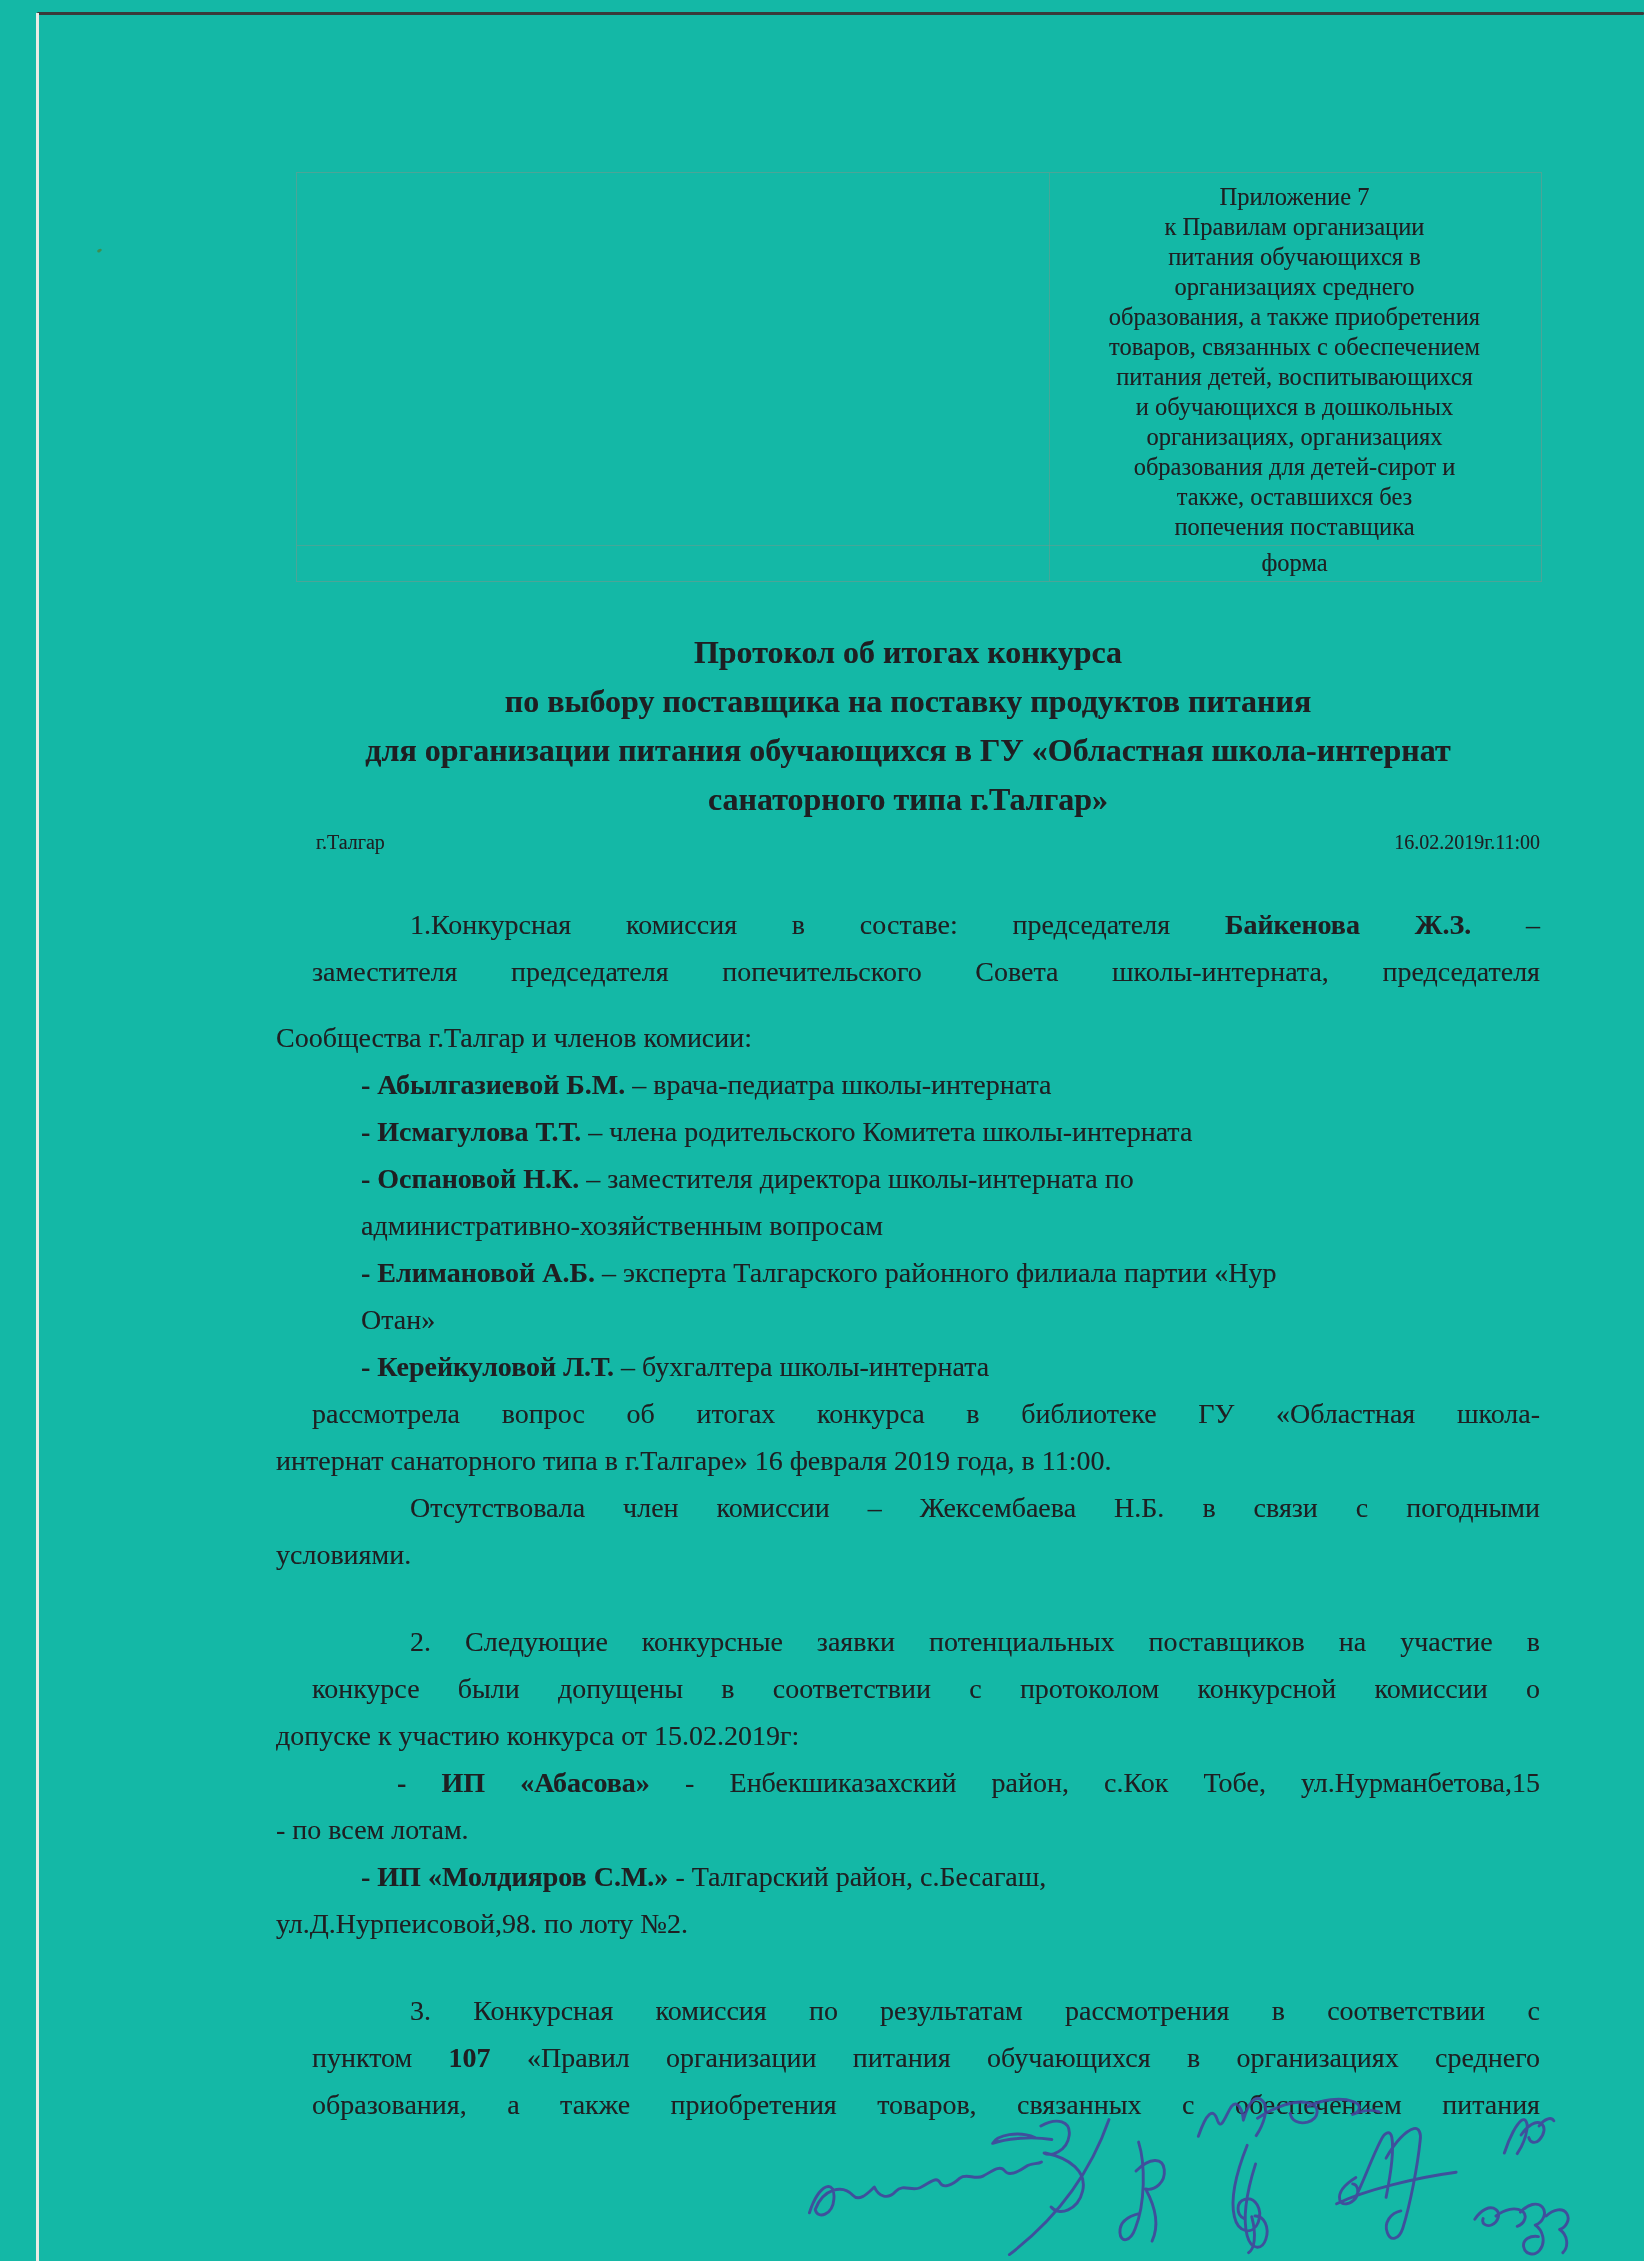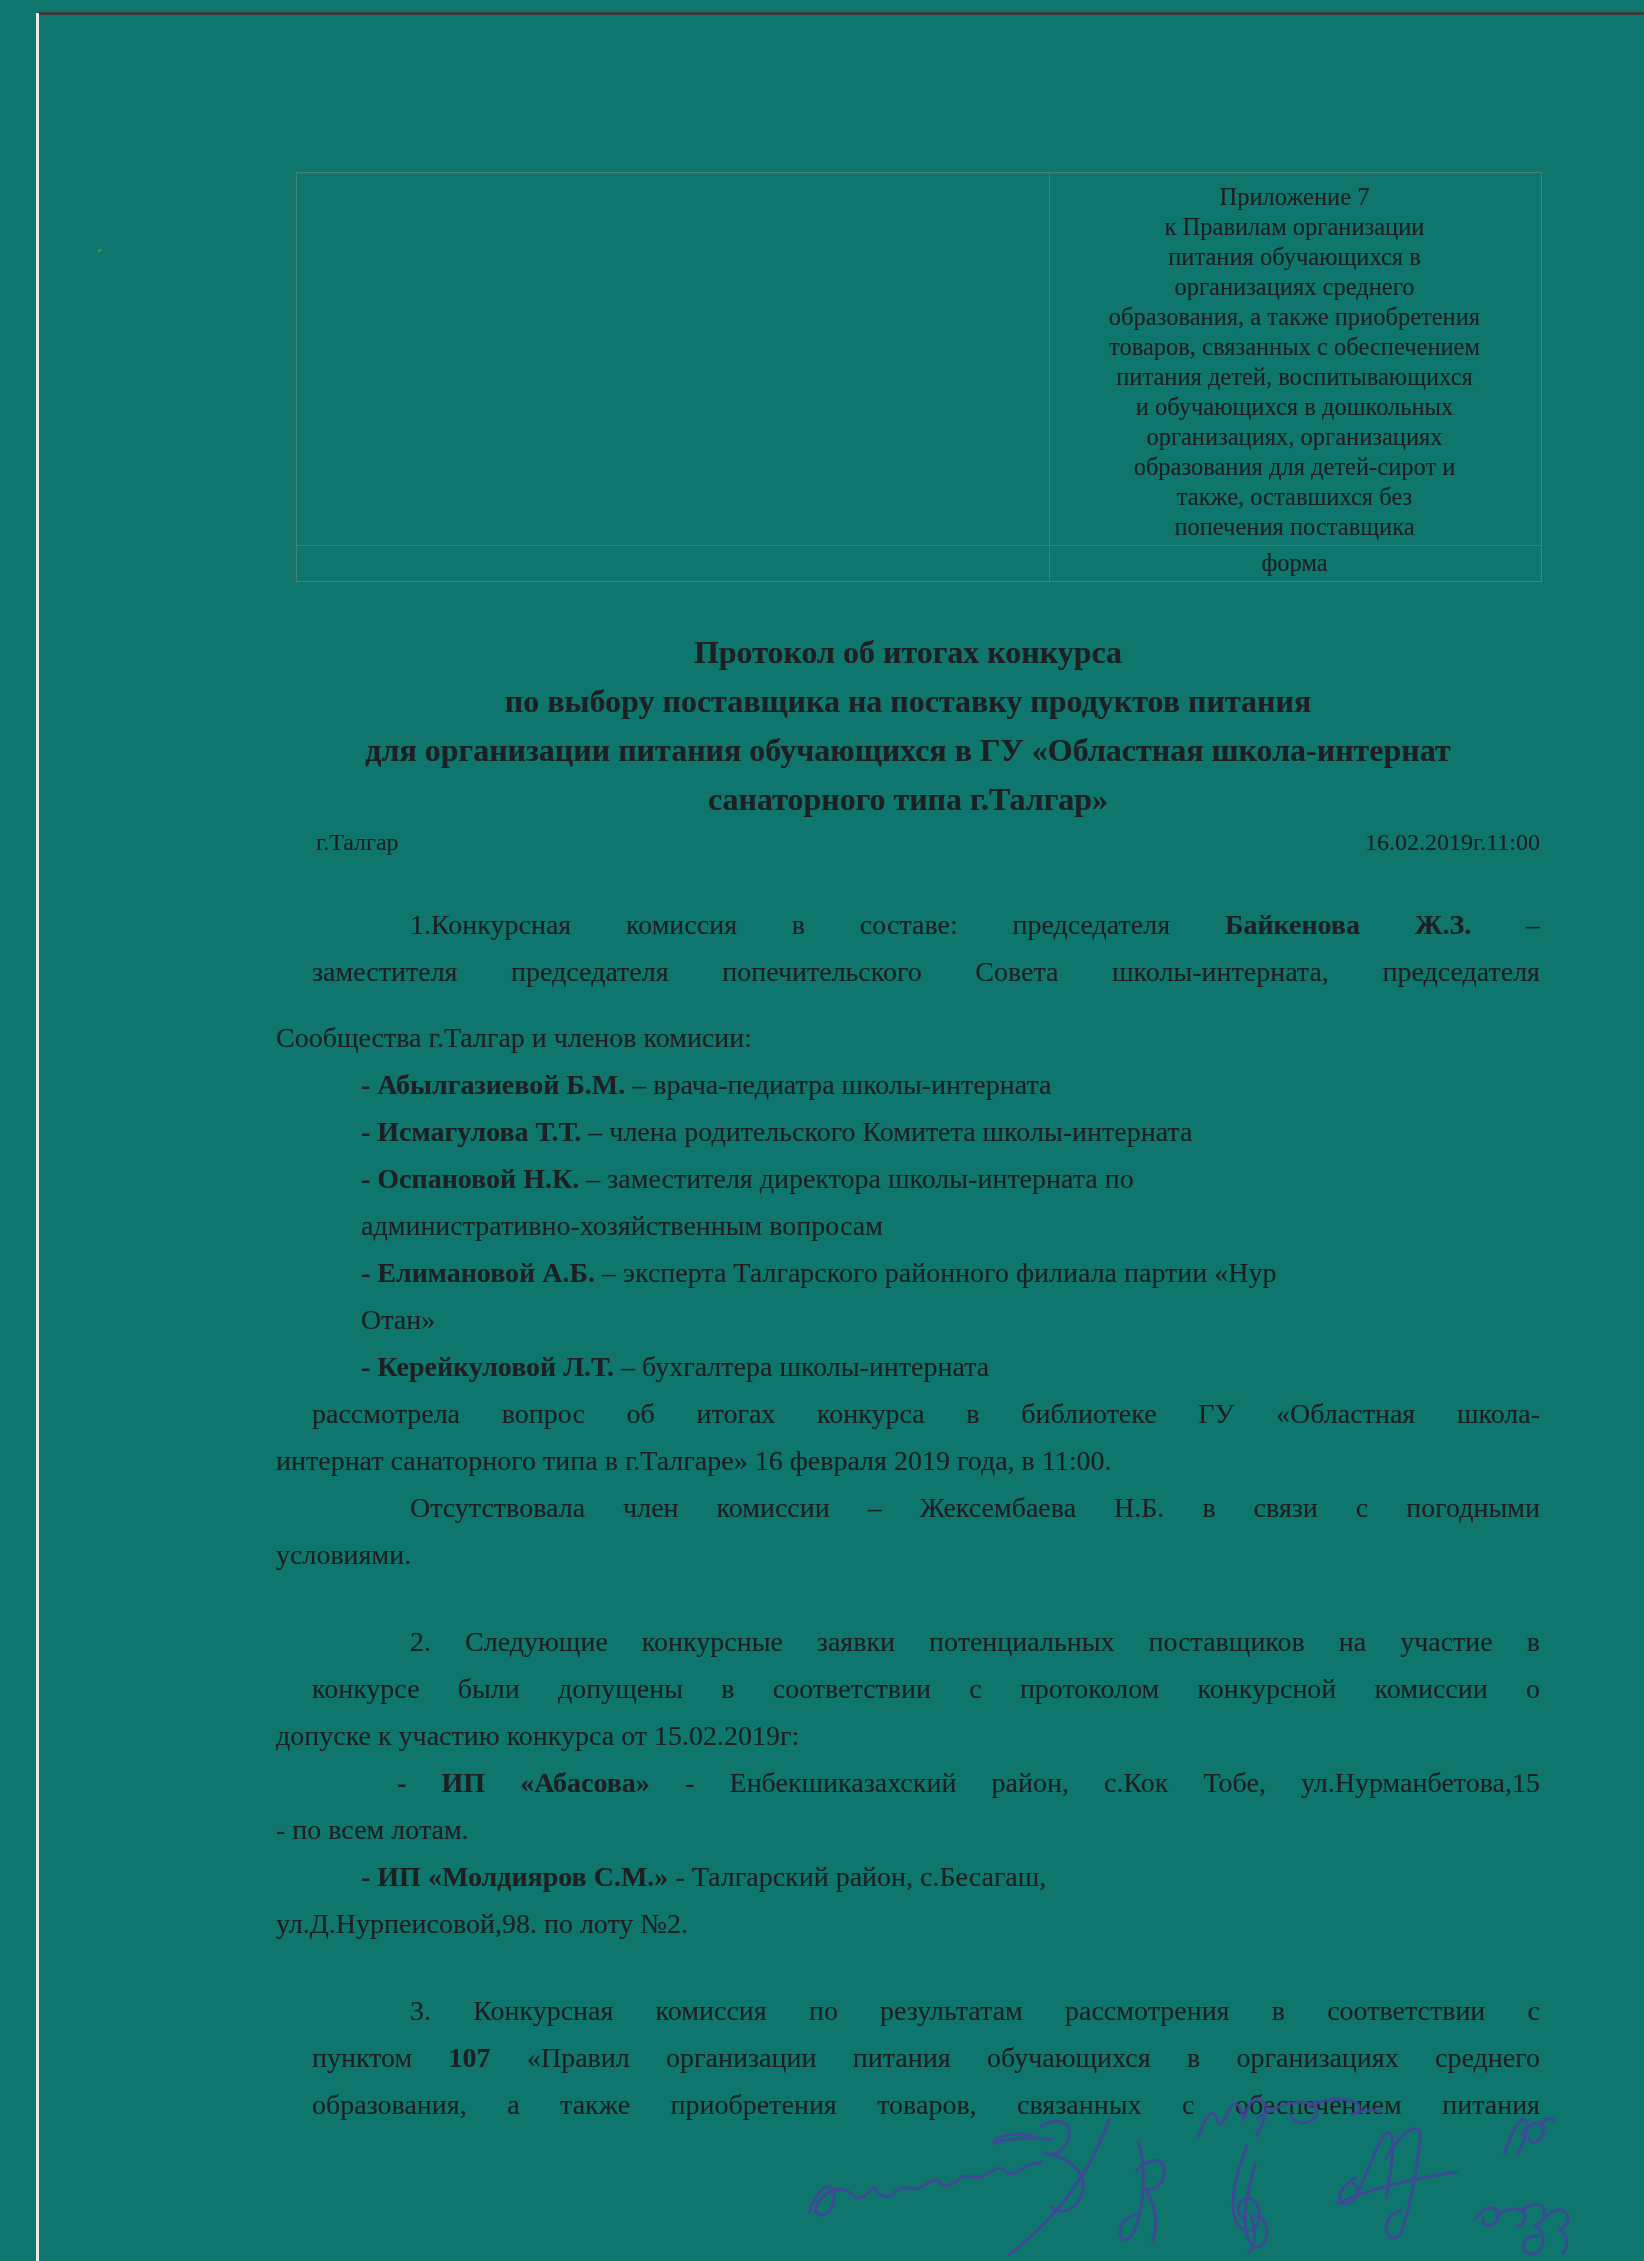--- a/index.html
+++ b/index.html
@@ -1,19 +1,19 @@
 <!DOCTYPE html>
 <html style="font-size:10.3px"><head>
 <meta charset="utf-8">
 <style>
   html,body{margin:0;padding:0;background:#888;}
   .page{
     position:relative;
     width:1644px;height:2261px;
-    background:#0f766e;
+    background:#14b8a6;
     overflow:hidden;
     font-family:"Liberation Serif","DejaVu Serif",serif;
     color:#1f1f22;
   }
   
   .scan-top{position:absolute;left:37px;top:11.6px;right:0;height:3.9px;background:#3a3a3a;border-radius:1.3px;}
   .scan-left{position:absolute;left:36px;top:13px;bottom:0;width:2.6px;background:#ebebe6;}
   .speck{position:absolute;left:97px;top:249px;width:5.2px;height:3.2px;background:#3f8f4f;border-radius:50%;transform:rotate(-30deg);}
   
   .appendix{position:absolute;left:296px;top:172px;width:1244px;height:408px;
@@ -27,21 +27,21 @@
   }
   .form-row{position:absolute;left:752px;top:372px;width:491px;height:35px;
     display:flex;align-items:center;justify-content:center;
     font-size:24.5px;text-shadow:0 0 0.6px rgba(30,30,32,0.35);}
   
   .title{position:absolute;left:276px;top:628px;width:1264px;
     text-align:center;font-weight:700;font-size:32px;line-height:49px;
     text-shadow:0 0 0.6px rgba(20,20,24,0.4);}
   
   .dateline{position:absolute;left:276px;top:824px;width:1264px;
-    display:flex;justify-content:space-between;font-size:24px;line-height:36px;
+    display:flex;justify-content:space-between;font-size:20px;line-height:36px;
     text-shadow:0 0 0.6px rgba(30,30,32,0.35);}
   .dateline .place{padding-left:40px;}
   
   .body-text{position:absolute;left:276px;top:901px;width:1264px;font-size:28px;
     text-shadow:0 0 0.6px rgba(30,30,32,0.35);}
   .bline{height:47px;line-height:47px;text-align:left;}
   .bline.just{text-align:justify;text-align-last:justify;margin-left:36px;}
   .b{font-weight:700;}
   
   .signatures{position:absolute;left:709px;top:2081px;}

